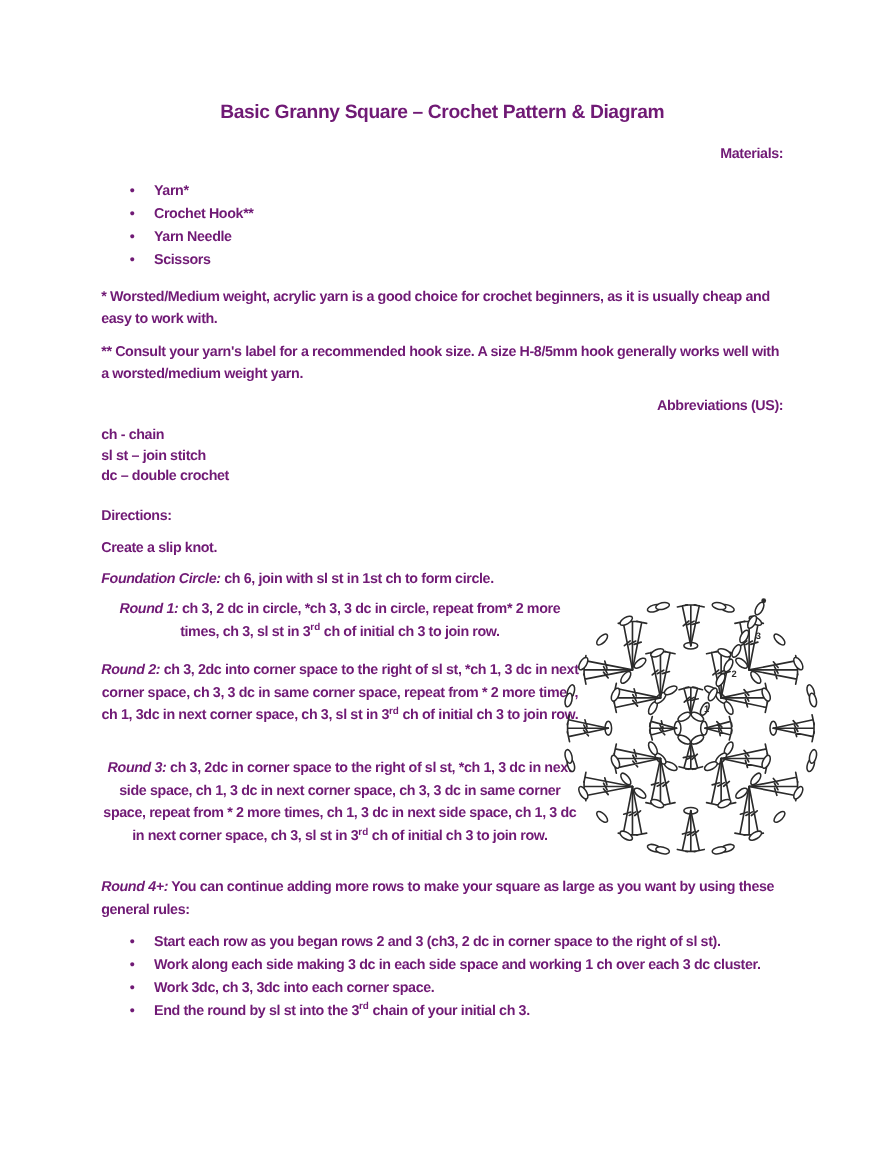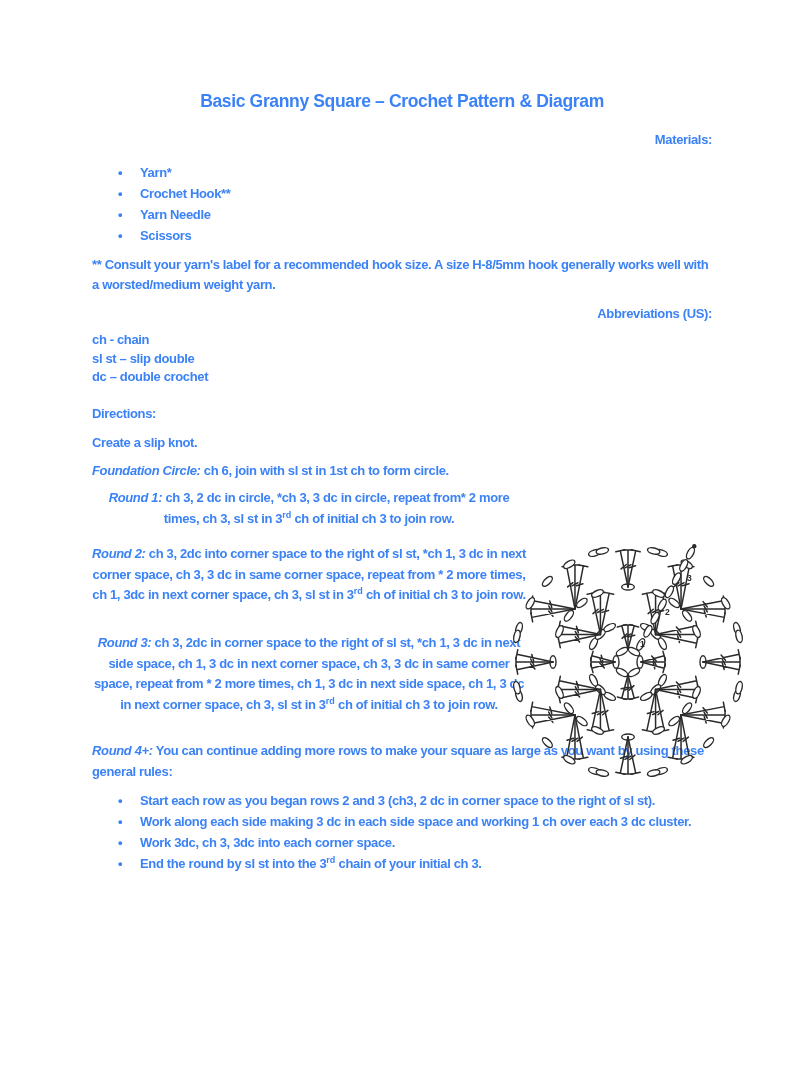--- a/index.html
+++ b/index.html
@@ -1,18 +1,18 @@
 <!DOCTYPE html>
 <html><head>
 <meta charset="utf-8">
 <style>
   html,body{margin:0;padding:0;background:#fff;}
   .page{
     position:relative;width:800px;height:1066px;background:#ffffff;overflow:hidden;
-    font-family:"Liberation Sans",sans-serif;font-weight:700;color:#3b82f6;
+    font-family:"Liberation Sans",sans-serif;font-weight:700;color:#701a75;
     font-size:13px;line-height:20.5px;letter-spacing:-0.35px;
   }
   .content{position:absolute;left:92px;top:90px;width:620px;}
   .title{font-size:17.5px;line-height:22px;text-align:center;margin:0;font-weight:700;}
   .heading{margin:18px 0 0 0;text-align:right;}
   .h2{margin:8px 0 0 0;}
   ul{list-style:none;margin:11px 0 0 0;padding:0;}
   ul li{position:relative;padding-left:48px;line-height:21px;white-space:nowrap;}
   ul li::before{content:"\2022";position:absolute;left:26px;top:0;}
   .para{margin:10px 0 0 0;}
@@ -41,26 +41,27 @@
     <p class="title">Basic Granny Square – Crochet Pattern &amp; Diagram</p>
 
     <p class="heading">Materials:</p>
     <ul>
       <li>Yarn*</li>
       <li>Crochet Hook**</li>
       <li>Yarn Needle</li>
       <li>Scissors</li>
     </ul>
 
+    <p class="para" style="margin-top:14px">* Worsted/Medium weight, acrylic yarn is a good choice for crochet beginners, as it is usually cheap and easy to work with.</p>
     <p class="para" style="margin-top:9px">** Consult your yarn's label for a recommended hook size.  A size H-8/5mm hook generally works well with a worsted/medium weight yarn.</p>
 
     <p class="heading h2">Abbreviations (US):</p>
     <div class="abbr">
       <div>ch - chain</div>
-      <div>sl st – slip double</div>
+      <div>sl st – join stitch</div>
       <div>dc – double crochet</div>
     </div>
 
     <p class="dirhead">Directions:</p>
     <p class="slip">Create a slip knot.</p>
     <p class="foundation"><span class="b">Foundation Circle:</span><span> ch 6, join with sl st in 1st ch to form circle.</span></p>
 
     <p class="round r1"><span class="b">Round 1:</span><span> ch 3, 2 dc in circle, *ch 3, 3 dc in circle, repeat from* 2 more times, ch 3, sl st in 3</span><sup>rd</sup><span> ch of initial ch 3 to join row.</span></p>
     <p class="round r2"><span class="b">Round 2:</span><span> ch 3, 2dc into corner space to the right of sl st, *ch 1, 3 dc in next corner space, ch 3, 3 dc in same corner space, repeat from * 2 more times, ch 1, 3dc in next corner space, ch 3, sl st in 3</span><sup>rd</sup><span> ch of initial ch 3 to join row.</span></p>
     <p class="round r3"><span class="b">Round 3:</span><span> ch 3, 2dc in corner space to the right of sl st, *ch 1, 3 dc in next side space, ch 1, 3 dc in next corner space, ch 3, 3 dc in same corner space, repeat from * 2 more times, ch 1, 3 dc in next side space, ch 1, 3 dc in next corner space, ch 3, sl st in 3</span><sup>rd</sup><span> ch of initial ch 3 to join row.</span></p>

